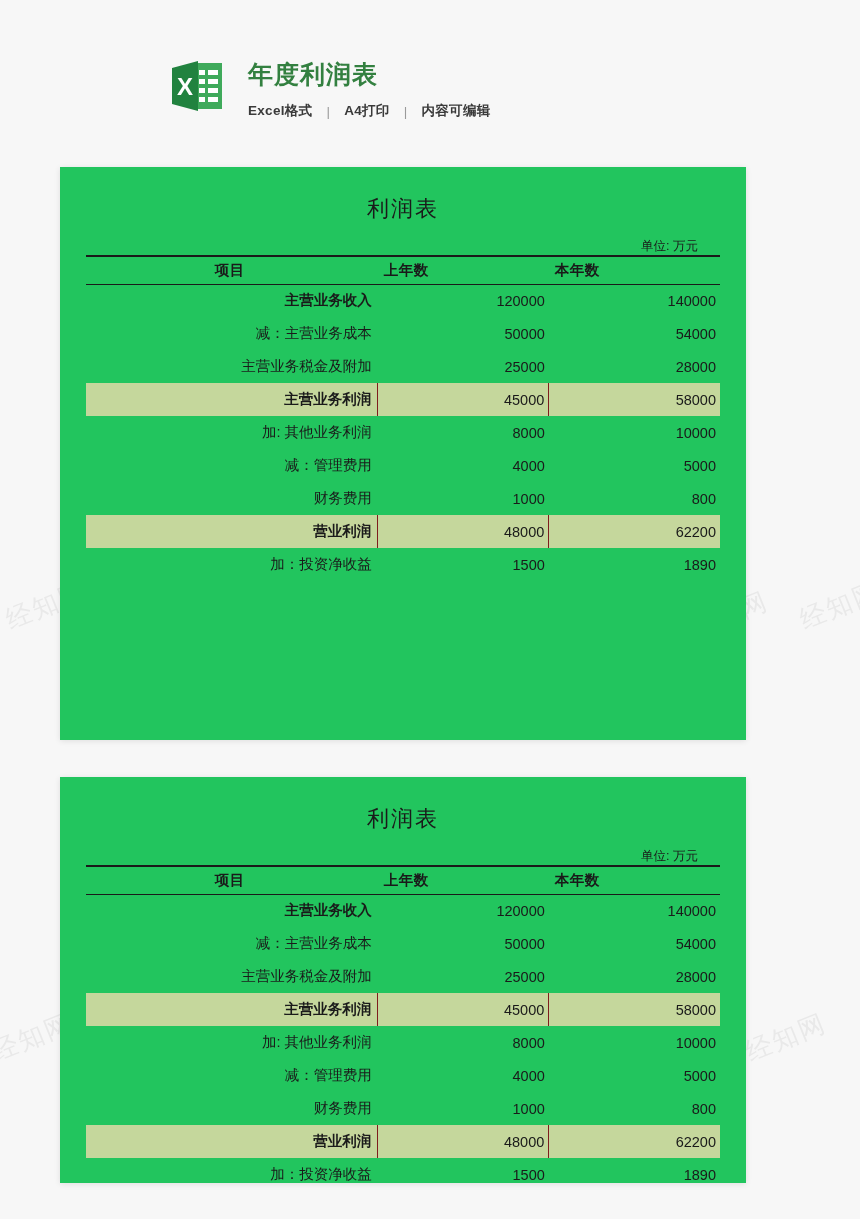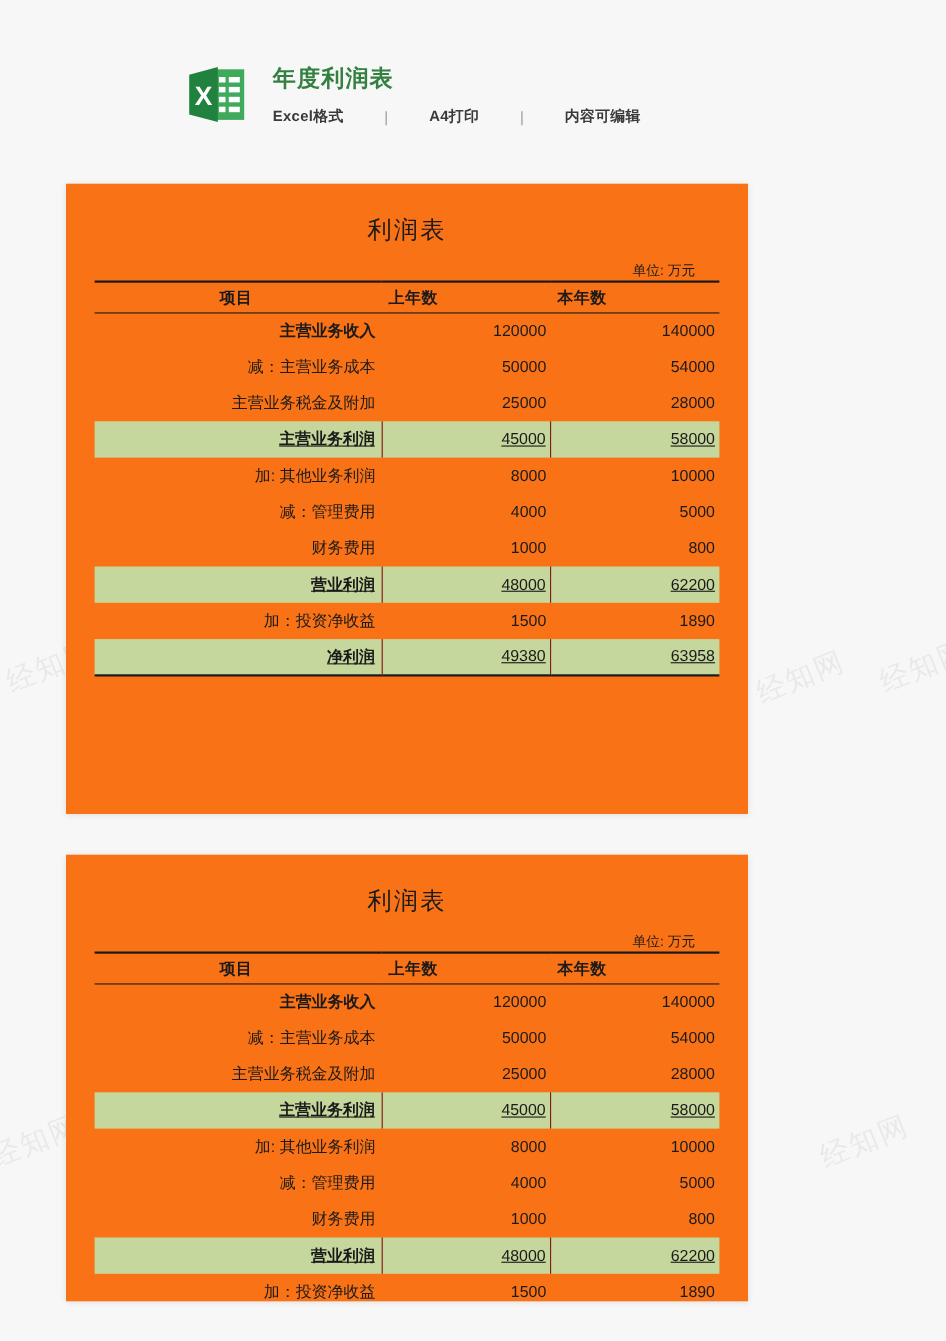--- a/index.html
+++ b/index.html
@@ -34,49 +34,48 @@
     height: 56px;
     position: relative;
     flex: 0 0 auto;
     margin-top: 3px;
   }
   .xls-icon svg { display: block; }
 
   .header-text { padding-top: 4px; }
 
   .doc-title {
-    font-size: 21px;
+    font-size: 25px;
     font-weight: bold;
     color: #338040;
     letter-spacing: 1px;
     line-height: 1.25;
   }
 
   .doc-meta {
     margin-top: 12px;
     font-size: 13.5px;
     font-weight: bold;
     color: #3a3a3a;
     display: flex;
     align-items: center;
     letter-spacing: 0.3px;
-    gap: 23px;
   }
   .doc-meta .sep {
     color: #9a9a9a;
     font-weight: normal;
     margin: 0 14px;
   }
 
   
   .card {
     position: absolute;
     left: 60px;
-    width: 620px;
-    background: #f97316;
+    width: 686px;
+    background: #22c55e;
     box-shadow: 0 1px 6px rgba(0,0,0,0.10);
     overflow: hidden;
   }
   #card-1 { top: 167px; height: 573px; }
   #card-2 { top: 777px; height: 406px; }
 
   .sheet {
     padding: 0 26px;
   }
 
@@ -124,21 +123,21 @@
   table.pl thead th.h-num  { text-align: left; }
 
   table.pl tbody td {
     height: 33px;
     padding: 0 6px;
     vertical-align: middle;
   }
   table.pl tbody td.name { text-align: right; }
   table.pl tbody td.num  { text-align: right; padding-right: 4px; }
 
-  tr.hl td { background: #c5d79c; text-decoration: underline; }
+  tr.hl td { background: #c5d79c; }
   tr.hl td.name { font-weight: bold; }
   tr.hl td.num  { border-left: 1px solid #7f1d1d; }
 
   tr.bold td.name { font-weight: bold; }
 
   
   .ind0 { padding-left: 2px !important; }
   .ind2 { padding-left: 58px !important; }
 
   tr.last-row td { border-bottom: 2.5px solid #1a1a1a; }
@@ -256,25 +255,20 @@
             <tr class="hl">
               <td class="name ind0">营业利润</td>
               <td class="num">48000</td>
               <td class="num">62200</td>
             </tr>
             <tr>
               <td class="name ind0">加：投资净收益</td>
               <td class="num">1500</td>
               <td class="num">1890</td>
             </tr>
-            <tr class="hl last-row">
-              <td class="name ind0">净利润</td>
-              <td class="num">49380</td>
-              <td class="num">63958</td>
-            </tr>
           </tbody>
       </table>
     </div>
   </div>
 
   <div class="card" id="card-2">
     <div class="sheet">
       <div class="sheet-title">利润表</div>
       <div class="unit-row">单位: 万元</div>
       <table class="pl">

